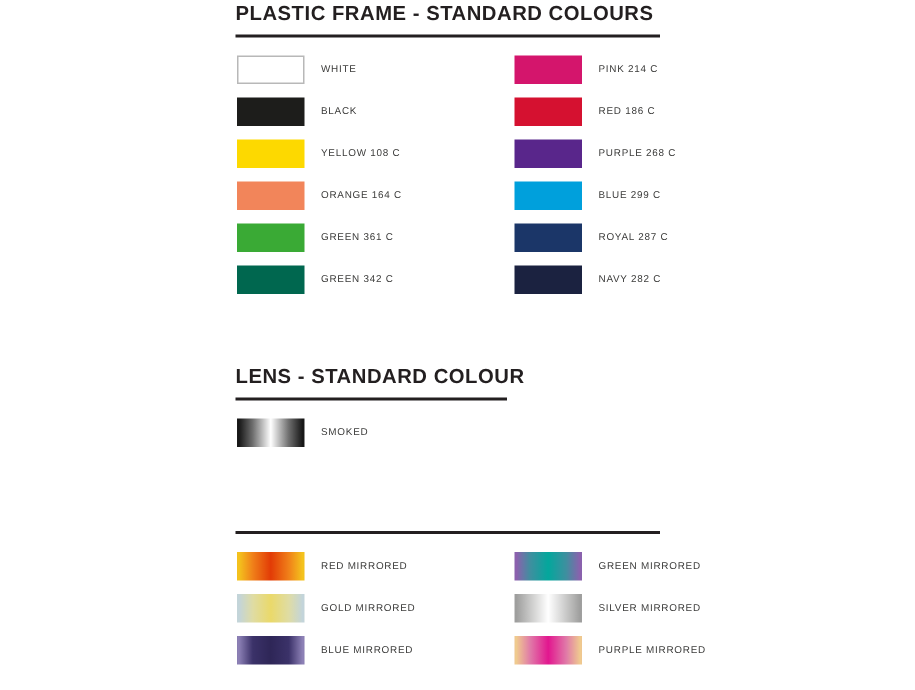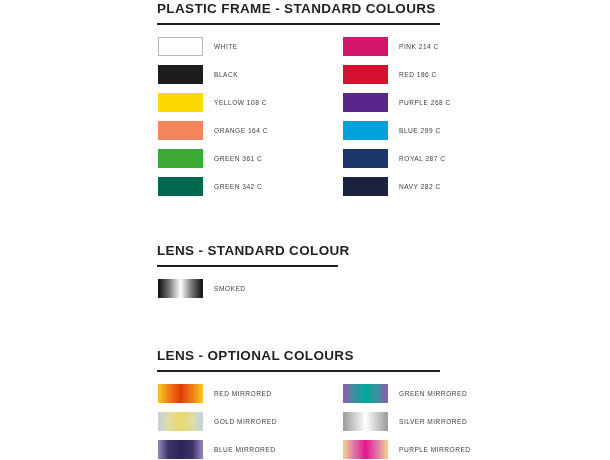--- a/index.html
+++ b/index.html
@@ -148,21 +148,20 @@
     <div class="section-rule rule-narrow"></div>
     <div class="swatch-grid" style="height: 28px;">
         <div class="swatch-row col-left" style="top: 0px;">
           <div class="swatch swatch-grad" style="background: linear-gradient(to right, rgb(20, 20, 20) 0%, rgb(110, 110, 110) 22%, rgb(255, 255, 255) 50%, rgb(110, 110, 110) 78%, rgb(20, 20, 20) 100%);"></div>
           <div class="swatch-label">SMOKED</div>
         </div>
       </div>
   </div>
 
   <div class="section" id="section-lens-optional">
-    <div class="section-title">LENS - OPTIONAL COLOURS</div>
     <div class="section-rule rule-wide"></div>
     <div class="swatch-grid" style="height: 84px;">
         <div class="swatch-row col-left" style="top: 0px;">
           <div class="swatch swatch-grad" style="background: linear-gradient(to right, rgb(244, 197, 29) 0%, rgb(240, 128, 25) 22%, rgb(226, 59, 6) 50%, rgb(240, 128, 25) 78%, rgb(244, 197, 29) 100%);"></div>
           <div class="swatch-label">RED MIRRORED</div>
         </div>
         <div class="swatch-row col-left" style="top: 28px;">
           <div class="swatch swatch-grad" style="background: linear-gradient(to right, rgb(194, 212, 220) 0%, rgb(223, 220, 164) 22%, rgb(234, 217, 106) 50%, rgb(223, 220, 164) 78%, rgb(194, 212, 220) 100%);"></div>
           <div class="swatch-label">GOLD MIRRORED</div>
         </div>

